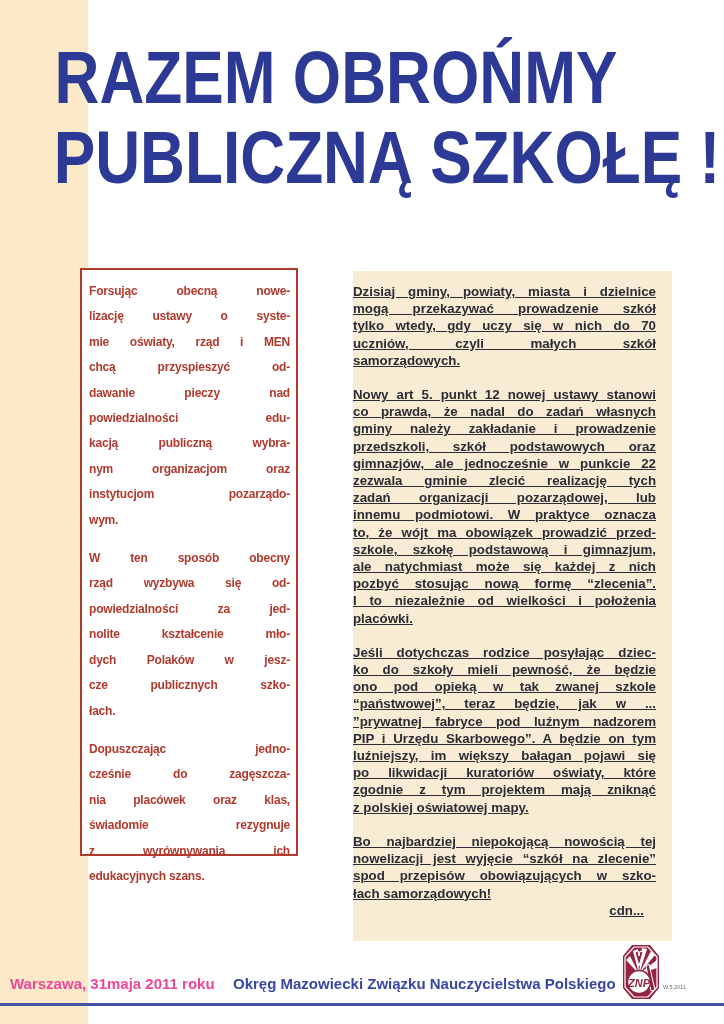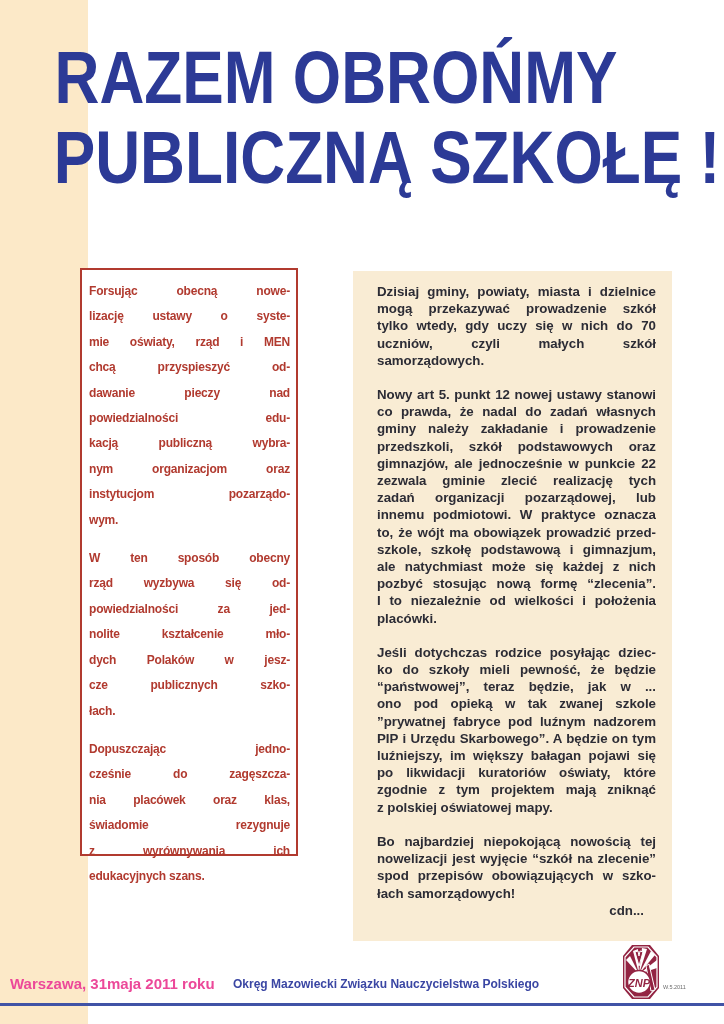--- a/index.html
+++ b/index.html
@@ -15,26 +15,26 @@
   .para .line.lastline{text-align-last:left;}
 
   .left-box{position:absolute;left:60px;top:268px;width:218px;height:588px;
             box-sizing:border-box;background:#ffffff;border:2px solid #b13a2f;
             padding:9px 6px 0 7px;color:#b13a2f;font-size:12px;line-height:25.4px;
             letter-spacing:-0.2px;margin-left:20px;}
   .left-box .para{margin:0 0 13px 0;}
 
   .right-box{position:absolute;left:353px;top:271px;width:319px;height:670px;
              box-sizing:border-box;background:#f9ecd4;color:#2c2c35;
-             padding:12px 16px 0 24px;font-size:13.3px;line-height:17.2px;}
+             padding:12px 16px 0 0;font-size:13.3px;line-height:17.2px;text-decoration:underline;}
   .right-box .para{margin:0 0 17px 0;}
   .cdn{text-align:right;padding-right:12px;margin-top:-17px;}
 
   .f-date{position:absolute;left:10px;top:974px;font-size:15px;line-height:20px;color:#ec4899;}
-  .f-org{position:absolute;left:233px;top:974px;font-size:12px;line-height:20px;color:#3a46a3;}
+  .f-org{position:absolute;left:233px;top:974px;font-size:15px;line-height:20px;color:#3a46a3;}
   .rule{position:absolute;left:0;top:1003px;width:724px;height:3px;background:#4053a6;}
   .logo{position:absolute;left:622px;top:944px;width:38px;height:56px;}
   .edition{position:absolute;left:663px;top:984px;font-size:5.5px;color:#6b6b6b;
            letter-spacing:0;font-weight:400;}
 </style>
 </head>
 <body>
 
 <div class="poster">
   <div class="stripe"></div>
@@ -97,22 +97,22 @@
           <div class="line">to, że wójt ma obowiązek prowadzić przed-</div>
           <div class="line">szkole, szkołę podstawową i gimnazjum,</div>
           <div class="line">ale natychmiast może się każdej z nich</div>
           <div class="line">pozbyć stosując nową formę “zlecenia”.</div>
           <div class="line">I to niezależnie od wielkości i położenia</div>
           <div class="line lastline">placówki.</div>
         </div>
         <div class="para">
           <div class="line">Jeśli dotychczas rodzice posyłając dziec-</div>
           <div class="line">ko do szkoły mieli pewność, że będzie</div>
+          <div class="line">ono pod opieką w tak zwanej szkole</div>
           <div class="line">“państwowej”, teraz będzie, jak w ...</div>
-          <div class="line">ono pod opieką w tak zwanej szkole</div>
           <div class="line">”prywatnej fabryce pod luźnym nadzorem</div>
           <div class="line">PIP i Urzędu Skarbowego”. A będzie on tym</div>
           <div class="line">luźniejszy, im większy bałagan pojawi się</div>
           <div class="line">po likwidacji kuratoriów oświaty, które</div>
           <div class="line">zgodnie z tym projektem mają zniknąć</div>
           <div class="line lastline">z polskiej oświatowej mapy.</div>
         </div>
         <div class="para">
           <div class="line">Bo najbardziej niepokojącą nowością tej</div>
           <div class="line">nowelizacji jest wyjęcie “szkół na zlecenie”</div>

